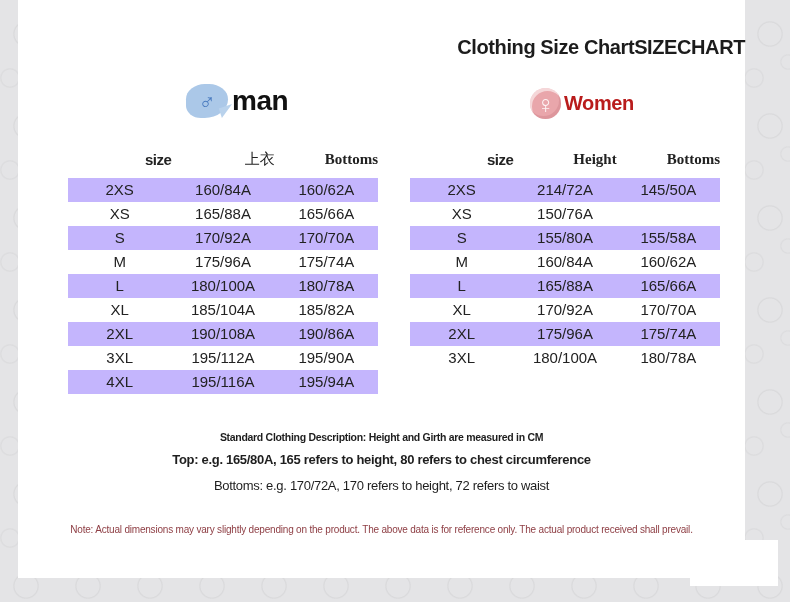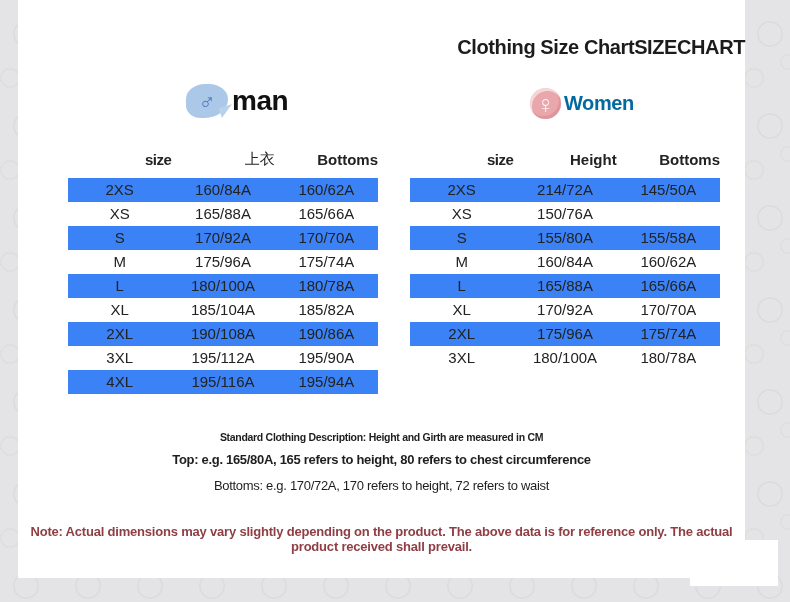--- a/index.html
+++ b/index.html
@@ -45,44 +45,44 @@
   }
   .man-glyph { position: relative; z-index: 2; color: #4a7bbf; font-size: 23px; font-weight: 700; line-height: 1; }
   .woman-circle {
     width: 31px; height: 31px; border-radius: 50%;
     background: #e9a6ab;
     display: flex; align-items: center; justify-content: center;
     box-shadow: inset -2px -3px 0 rgba(200,120,128,0.35), inset 2px 3px 0 rgba(255,255,255,0.55);
   }
   .woman-glyph { color: #fdf3f4; font-size: 25px; font-weight: 700; line-height: 1; margin-top: 1px; }
   .gender-label-man { font-size: 28px; font-weight: 700; color: #111; margin-left: 4px; letter-spacing: -0.5px; }
-  .gender-label-women { font-size: 20px; font-weight: 700; color: #0369a1; margin-left: 3px; letter-spacing: -0.4px; }
+  .gender-label-women { font-size: 20px; font-weight: 700; color: #b91c1c; margin-left: 3px; letter-spacing: -0.4px; }
   
   .size-table { position: absolute; top: 140px; width: 310px; }
   .size-table-men { left: 50px; }
   .size-table-women { left: 392px; }
   .thead { display: flex; height: 38px; align-items: center; }
   .thead .tcell { line-height: normal; text-align: right; }
   .th-size { font-size: 23px; font-weight: 700; color: #111; letter-spacing: -0.5px; }
-  .th-col { font-size: 13px; font-weight: 700; color: #222; }
+  .th-col { font-size: 13px; font-weight: 700; color: #222; font-family: Liberation Serif, serif; }
   .th-col-cn { font-size: 15px; font-weight: 400; }
   .trow { display: flex; height: 24px; }
-  .trow.stripe { background: #3b82f6; }
+  .trow.stripe { background: #c4b5fd; }
   .tcell {
     width: 33.333%; text-align: center; font-size: 15px; color: #222;
     line-height: 24px; white-space: nowrap;
   }
   
   .desc { position: absolute; left: 0; width: 100%; text-align: center; color: #1e1e1e; letter-spacing: -0.3px; }
   .desc-1 { top: 431px; font-size: 10.5px; font-weight: 700; }
   .desc-2 { top: 452px; font-size: 13px; font-weight: 700; }
   .desc-3 { top: 478px; font-size: 13px; font-weight: 400; }
   .note {
     position: absolute; top: 524px; left: 0; width: 100%;
-    text-align: center; font-size: 13px; font-weight: 700; color: #8e3e44;
+    text-align: center; font-size: 10px; font-weight: 400; color: #8e3e44;
     letter-spacing: -0.2px;
   }
 </style>
 </head>
 <body>
 
 <div class="panel-notch"></div>
 <div class="panel">
 
   <h1 class="title">Clothing Size ChartSIZECHART</h1>

